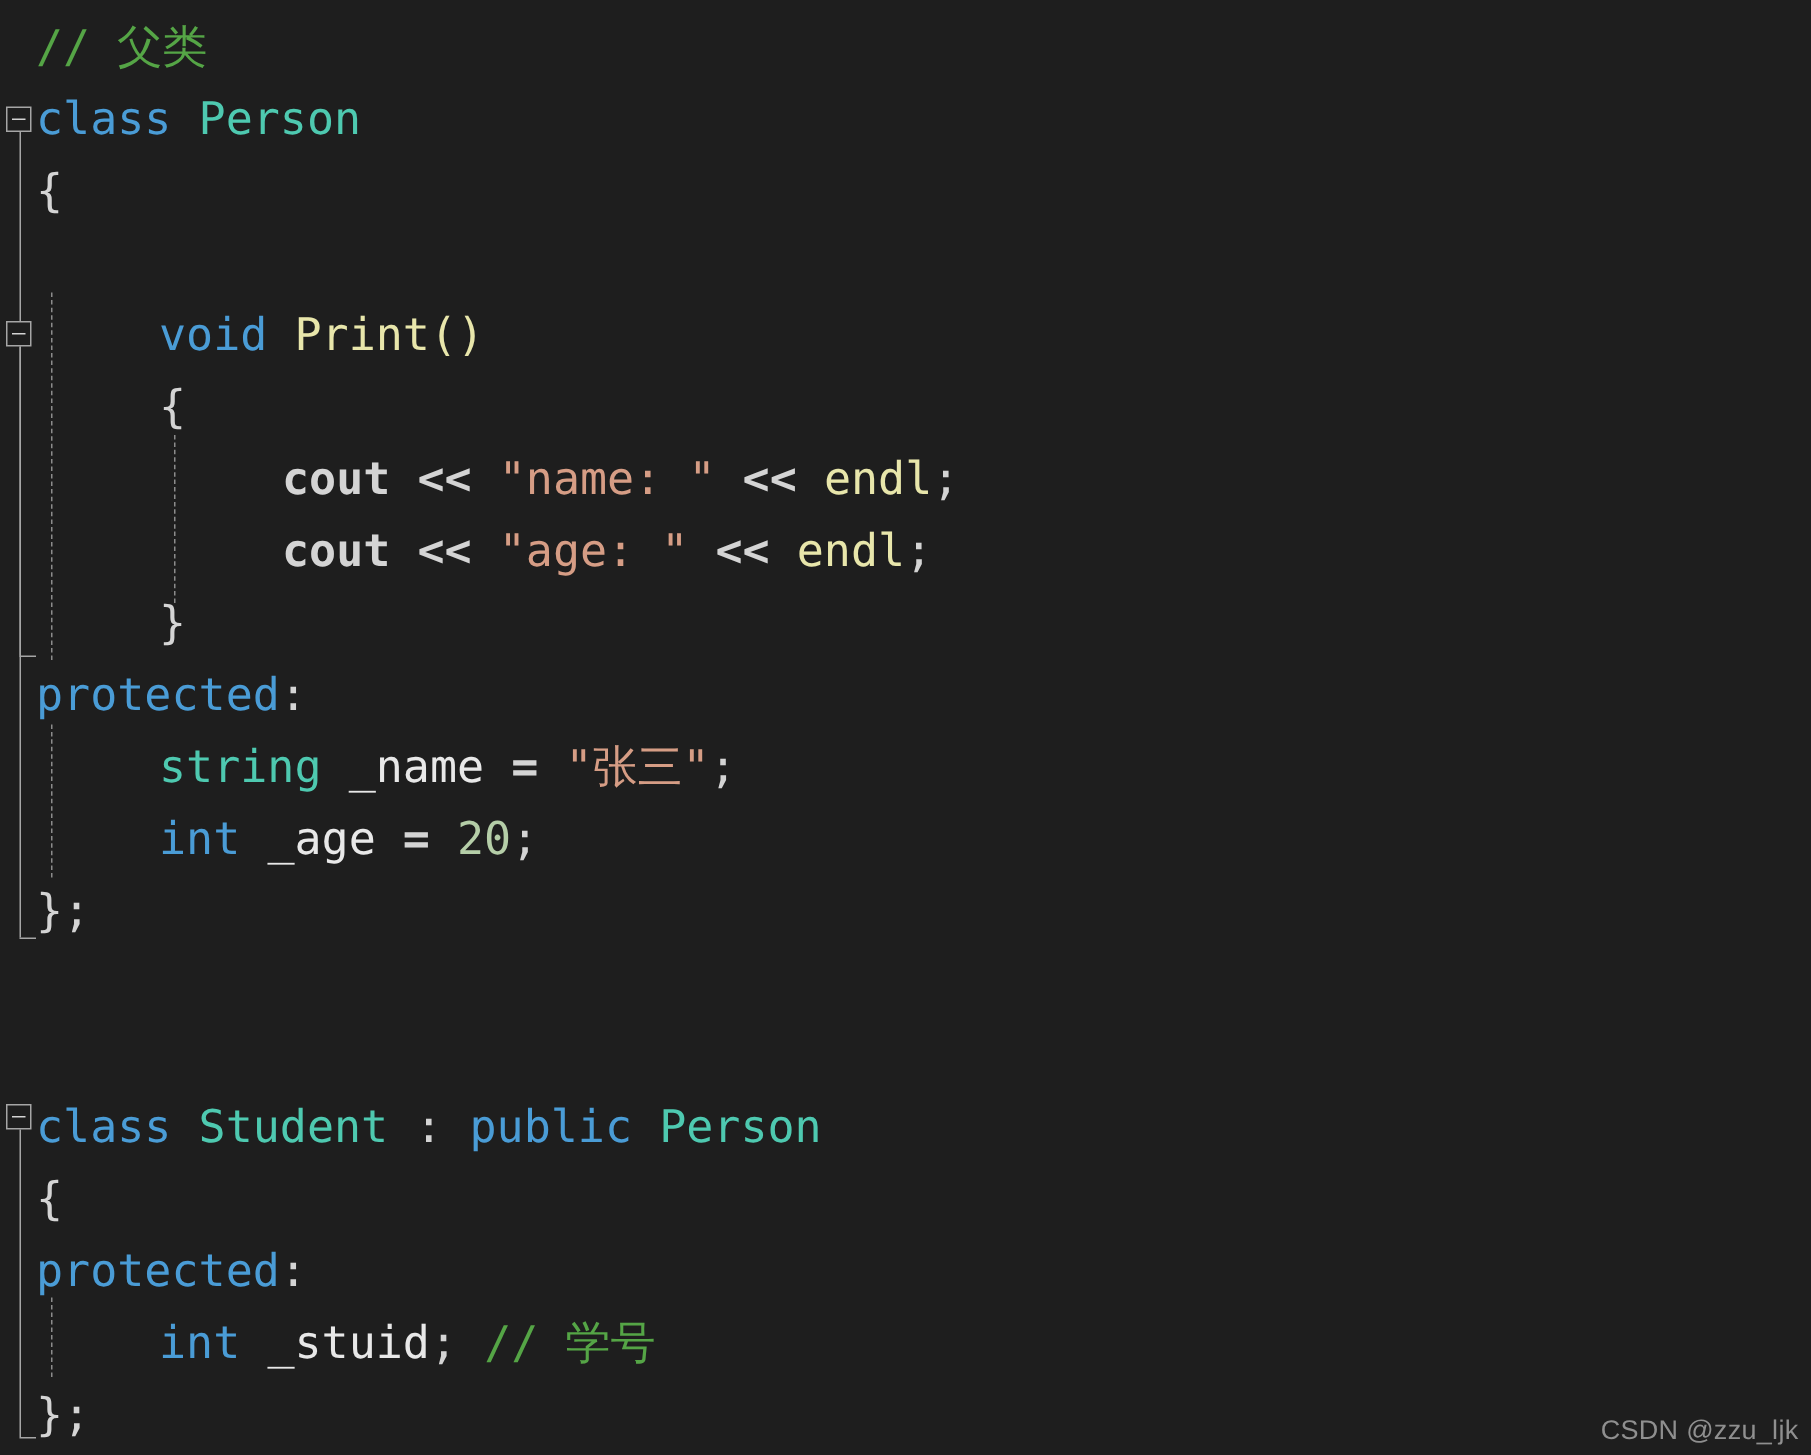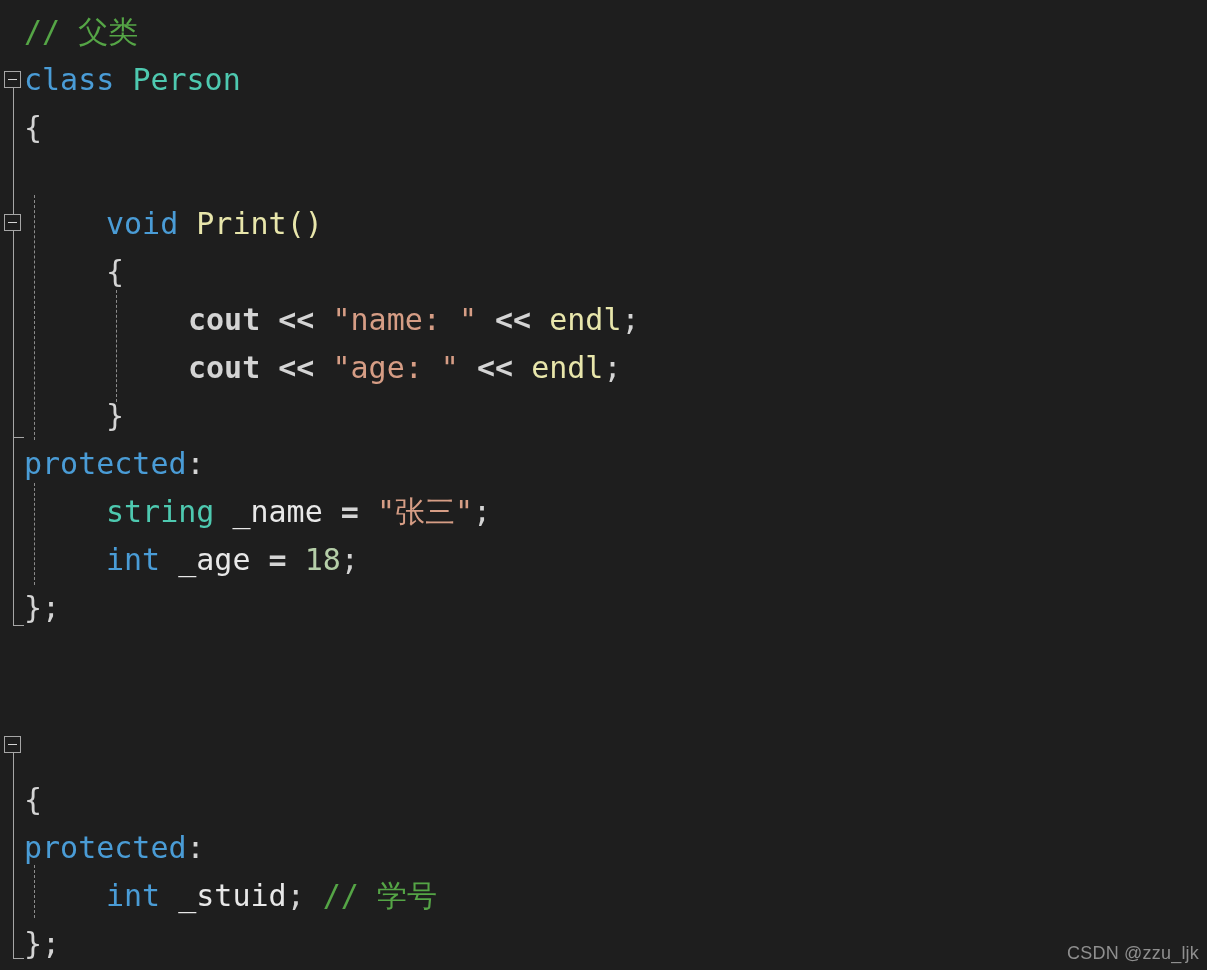--- a/index.html
+++ b/index.html
@@ -130,23 +130,24 @@
       <div class="code-line" style="top: 8px; left: 24px;"><span class="tok-comment">// 父类</span></div>
       <div class="code-line" style="top: 56px; left: 24px;"><span class="tok-keyword">class</span><span class="tok-plain"> </span><span class="tok-class">Person</span></div>
       <div class="code-line" style="top: 104px; left: 24px;"><span class="tok-brace">{</span></div>
       <div class="code-line" style="top: 200px; left: 106px;"><span class="tok-keyword">void</span><span class="tok-plain"> </span><span class="tok-func">Print</span><span class="tok-func">()</span></div>
       <div class="code-line" style="top: 248px; left: 106px;"><span class="tok-brace">{</span></div>
       <div class="code-line" style="top: 296px; left: 188px;"><span class="tok-plain">cout &lt;&lt; </span><span class="tok-string">"name: "</span><span class="tok-plain"> &lt;&lt; </span><span class="tok-func">endl</span><span class="tok-punct">;</span></div>
       <div class="code-line" style="top: 344px; left: 188px;"><span class="tok-plain">cout &lt;&lt; </span><span class="tok-string">"age: "</span><span class="tok-plain"> &lt;&lt; </span><span class="tok-func">endl</span><span class="tok-punct">;</span></div>
       <div class="code-line" style="top: 392px; left: 106px;"><span class="tok-brace">}</span></div>
       <div class="code-line" style="top: 440px; left: 24px;"><span class="tok-keyword">protected</span><span class="tok-punct">:</span></div>
       <div class="code-line" style="top: 488px; left: 106px;"><span class="tok-type">string</span><span class="tok-plain"> </span><span class="tok-ident">_name</span><span class="tok-plain"> = </span><span class="tok-string">"张三"</span><span class="tok-punct">;</span></div>
-      <div class="code-line" style="top: 536px; left: 106px;"><span class="tok-keyword">int</span><span class="tok-plain"> </span><span class="tok-ident">_age</span><span class="tok-plain"> = </span><span class="tok-number">18</span><span class="tok-punct">;</span></div>
+      <div class="code-line" style="top: 536px; left: 106px;"><span class="tok-keyword">int</span><span class="tok-plain"> </span><span class="tok-ident">_age</span><span class="tok-plain"> = </span><span class="tok-number">20</span><span class="tok-punct">;</span></div>
       <div class="code-line" style="top: 584px; left: 24px;"><span class="tok-brace">}</span><span class="tok-punct">;</span></div>
       <div class="code-line" style="top: 632px; left: 24px;"></div>
+      <div class="code-line" style="top: 728px; left: 24px;"><span class="tok-keyword">class</span><span class="tok-plain"> </span><span class="tok-class">Student</span><span class="tok-plain"> </span><span class="tok-punct">:</span><span class="tok-plain"> </span><span class="tok-keyword">public</span><span class="tok-plain"> </span><span class="tok-class">Person</span></div>
       <div class="code-line" style="top: 776px; left: 24px;"><span class="tok-brace">{</span></div>
       <div class="code-line" style="top: 824px; left: 24px;"><span class="tok-keyword">protected</span><span class="tok-punct">:</span></div>
       <div class="code-line" style="top: 872px; left: 106px;"><span class="tok-keyword">int</span><span class="tok-plain"> </span><span class="tok-ident">_stuid</span><span class="tok-punct">;</span><span class="tok-plain"> </span><span class="tok-comment">// 学号</span></div>
       <div class="code-line" style="top: 920px; left: 24px;"><span class="tok-brace">}</span><span class="tok-punct">;</span></div>
     </div>
 
   <div id="watermark">CSDN @zzu_ljk</div>
 
 </div>
 

